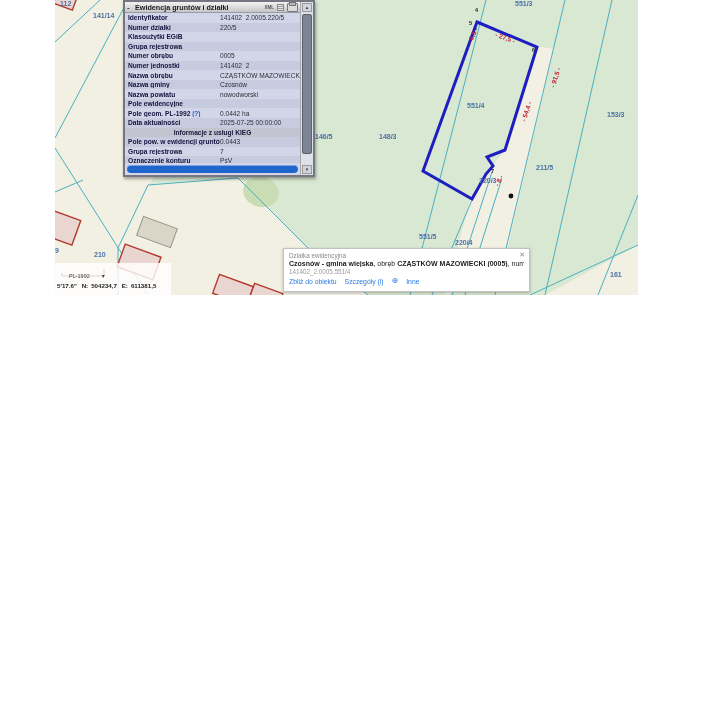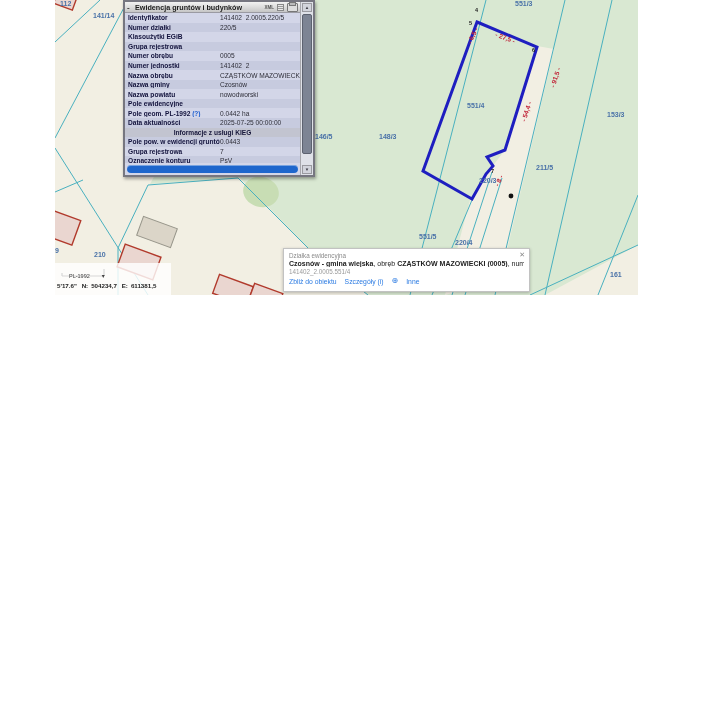--- a/index.html
+++ b/index.html
@@ -160,21 +160,21 @@
         <span class="fp-link">Zbliż do obiektu</span>
         <span class="fp-link">Szczegóły (i)</span>
         <span class="fp-plus">⊕</span>
         <span class="fp-link">Inne</span>
       </div>
     </div>
 
     <div class="info-panel">
       <div class="ip-header">
         <span class="ip-collapse">-</span>
-        <span class="ip-title">Ewidencja gruntów i budynków</span>
+        <span class="ip-title">Ewidencja gruntów i działki</span>
         <span class="ip-tools">
           <span class="ip-xml">XML</span>
           <span class="ip-ic-list"></span>
           <span class="ip-ic-print"></span>
         </span>
       </div>
       <div class="ip-rows" id="panel-rows">
           <div class="ip-row">
             <span class="lbl">Identyfikator</span>
             <span class="val">141402_2.0005.220/5</span>

